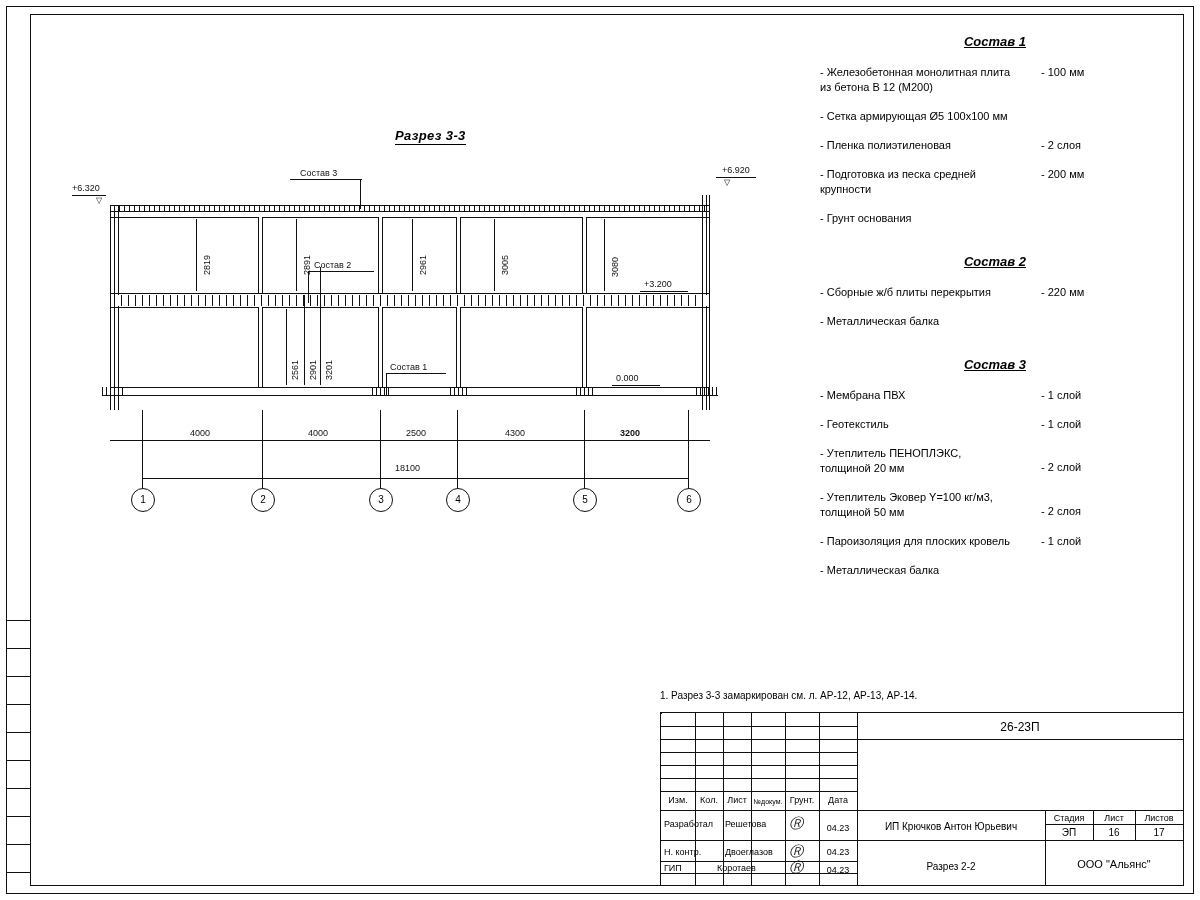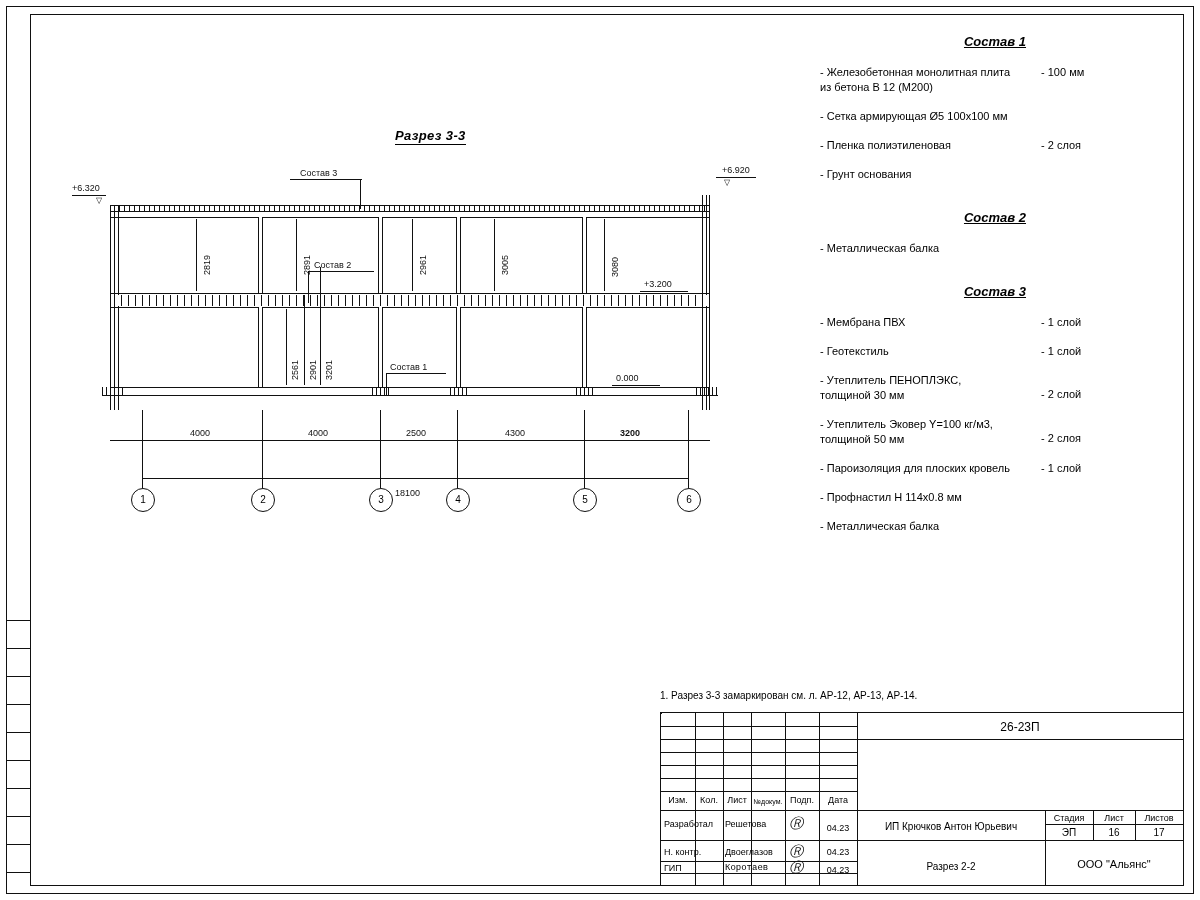--- a/index.html
+++ b/index.html
@@ -155,21 +155,21 @@
   <div class="ln v" style="left:584px;top:410px;height:78px;"></div>
   <div class="ln v" style="left:688px;top:410px;height:78px;"></div>
 
   <div class="dimtxt" style="left:190px;top:428px;">4000</div>
   <div class="dimtxt" style="left:308px;top:428px;">4000</div>
   <div class="dimtxt" style="left:406px;top:428px;">2500</div>
   <div class="dimtxt" style="left:505px;top:428px;">4300</div>
   <div class="dimtxt" style="left:620px;top:428px;font-weight:bold;">3200</div>
 
   <div class="ln h" style="left:142px;top:478px;width:546px;"></div>
-  <div class="dimtxt" style="left:395px;top:488px;">18100</div>
+  <div class="dimtxt" style="left:395px;top:463px;">18100</div>
 
   <div class="circ" style="left:131px;top:488px;">1</div>
   <div class="circ" style="left:251px;top:488px;">2</div>
   <div class="circ" style="left:369px;top:488px;">3</div>
   <div class="circ" style="left:446px;top:488px;">4</div>
   <div class="circ" style="left:573px;top:488px;">5</div>
   <div class="circ" style="left:677px;top:488px;">6</div>
 
   <div class="legend">
 
@@ -181,56 +181,61 @@
       </div>
     <div class="leg-row">
         <div class="leg-left" style="white-space:pre-line">- Сетка армирующая Ø5 100х100 мм</div>
         <div class="leg-right"></div>
       </div>
     <div class="leg-row">
         <div class="leg-left" style="white-space:pre-line">- Пленка полиэтиленовая</div>
         <div class="leg-right">-  2 слоя</div>
       </div>
     <div class="leg-row">
+        <div class="leg-left" style="white-space:pre-line">- Подготовка из песка средней
+   крупности</div>
+        <div class="leg-right">- 200 мм</div>
+      </div>
+    <div class="leg-row">
         <div class="leg-left" style="white-space:pre-line">- Грунт основания</div>
         <div class="leg-right"></div>
       </div>
 
     <div class="leg-title t2">Состав 2</div>
     <div class="leg-row">
+        <div class="leg-left" style="white-space:pre-line">- Сборные ж/б плиты перекрытия</div>
+        <div class="leg-right">- 220 мм</div>
+      </div>
+    <div class="leg-row">
         <div class="leg-left" style="white-space:pre-line">- Металлическая балка</div>
         <div class="leg-right"></div>
       </div>
 
     <div class="leg-title t2">Состав 3</div>
     <div class="leg-row">
         <div class="leg-left" style="white-space:pre-line">- Мембрана ПВХ</div>
         <div class="leg-right">- 1 слой</div>
       </div>
     <div class="leg-row">
         <div class="leg-left" style="white-space:pre-line">- Геотекстиль</div>
         <div class="leg-right">- 1 слой</div>
       </div>
     <div class="leg-row">
         <div class="leg-left" style="white-space:pre-line">- Утеплитель ПЕНОПЛЭКС,
-   толщиной 30 мм</div>
+   толщиной 20 мм</div>
         <div class="leg-right" style="padding-top:14px">- 2 слой</div>
       </div>
     <div class="leg-row">
         <div class="leg-left" style="white-space:pre-line">- Утеплитель Эковер Y=100 кг/м3,
    толщиной 50 мм</div>
         <div class="leg-right" style="padding-top:14px">- 2 слоя</div>
       </div>
     <div class="leg-row">
         <div class="leg-left" style="white-space:pre-line">- Пароизоляция для плоских кровель</div>
         <div class="leg-right">- 1 слой</div>
-      </div>
-    <div class="leg-row">
-        <div class="leg-left" style="white-space:pre-line">- Профнастил Н 114х0.8 мм</div>
-        <div class="leg-right"></div>
       </div>
     <div class="leg-row">
         <div class="leg-left" style="white-space:pre-line">- Металлическая балка</div>
         <div class="leg-right"></div>
       </div>
   </div>
 
   <div class="note">1. Разрез 3-3 замаркирован см. л. АР-12, АР-13, АР-14.</div>
 
   <div class="stamp">
@@ -252,35 +257,35 @@
     <div class="ln v" style="left:62px;top:0;height:172px;"></div>
     <div class="ln v" style="left:90px;top:0;height:172px;"></div>
     <div class="ln v" style="left:124px;top:0;height:172px;"></div>
     <div class="ln v" style="left:158px;top:0;height:172px;"></div>
     <div class="ln v" style="left:196px;top:0;height:172px;"></div>
 
     <div class="txt ctr" style="left:0;top:82px;width:34px;">Изм.</div>
     <div class="txt ctr" style="left:34px;top:82px;width:28px;">Кол.</div>
     <div class="txt ctr" style="left:62px;top:82px;width:28px;">Лист</div>
     <div class="txt ctr" style="left:90px;top:83px;width:34px;font-size:7px;">№докум.</div>
-    <div class="txt ctr" style="left:124px;top:82px;width:34px;">Подп.</div>
+    <div class="txt ctr" style="left:124px;top:82px;width:34px;">Грунт.</div>
     <div class="txt ctr" style="left:158px;top:82px;width:38px;">Дата</div>
 
     <div class="txt" style="left:3px;top:106px;">Разработал</div>
     <div class="txt" style="left:64px;top:106px;">Решетова</div>
     <div class="txt ctr" style="left:158px;top:110px;width:38px;">04.23</div>
     <div class="sig" style="left:128px;top:102px;">Ⓡ</div>
 
     <div class="txt" style="left:3px;top:134px;">Н. контр.</div>
     <div class="txt" style="left:64px;top:134px;">Двоеглазов</div>
     <div class="txt ctr" style="left:158px;top:134px;width:38px;">04.23</div>
     <div class="sig" style="left:128px;top:130px;">Ⓡ</div>
 
     <div class="txt" style="left:3px;top:150px;">ГИП</div>
-    <div class="txt" style="left:64px;top:150px;font-family:Liberation Mono, monospace;">Коротаев</div>
+    <div class="txt" style="left:56px;top:150px;">Коротаев</div>
     <div class="txt ctr" style="left:158px;top:152px;width:38px;">04.23</div>
     <div class="sig" style="left:128px;top:146px;">Ⓡ</div>
 
     <div class="ln h" style="left:196px;top:26px;width:326px;"></div>
     <div class="ln h" style="left:196px;top:97px;width:326px;"></div>
     <div class="ln h" style="left:196px;top:127px;width:326px;"></div>
     <div class="ln h" style="left:384px;top:111px;width:138px;"></div>
     <div class="ln v" style="left:384px;top:97px;height:75px;"></div>
     <div class="ln v" style="left:432px;top:97px;height:30px;"></div>
     <div class="ln v" style="left:474px;top:97px;height:30px;"></div>

